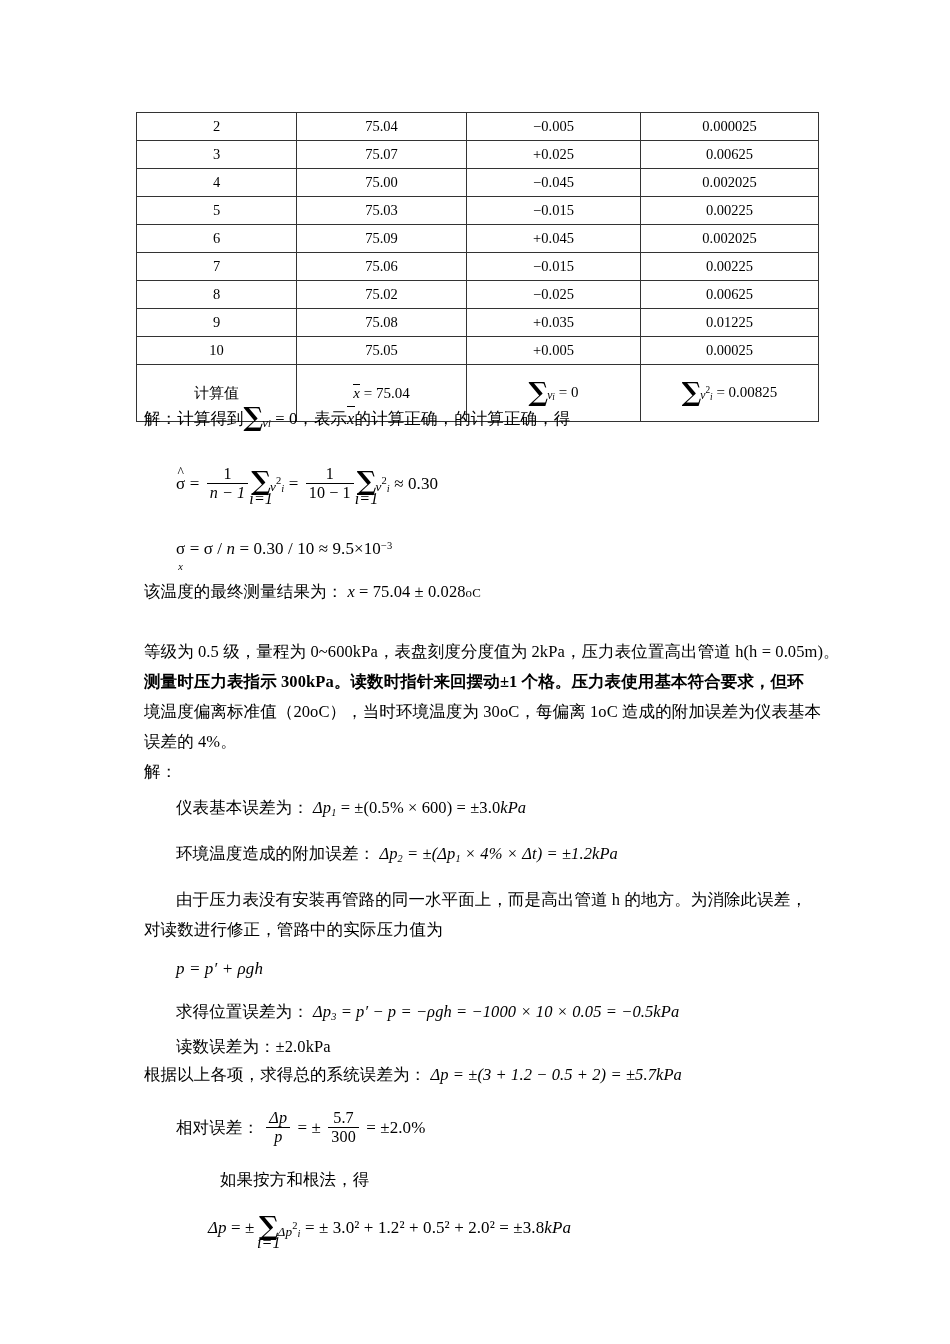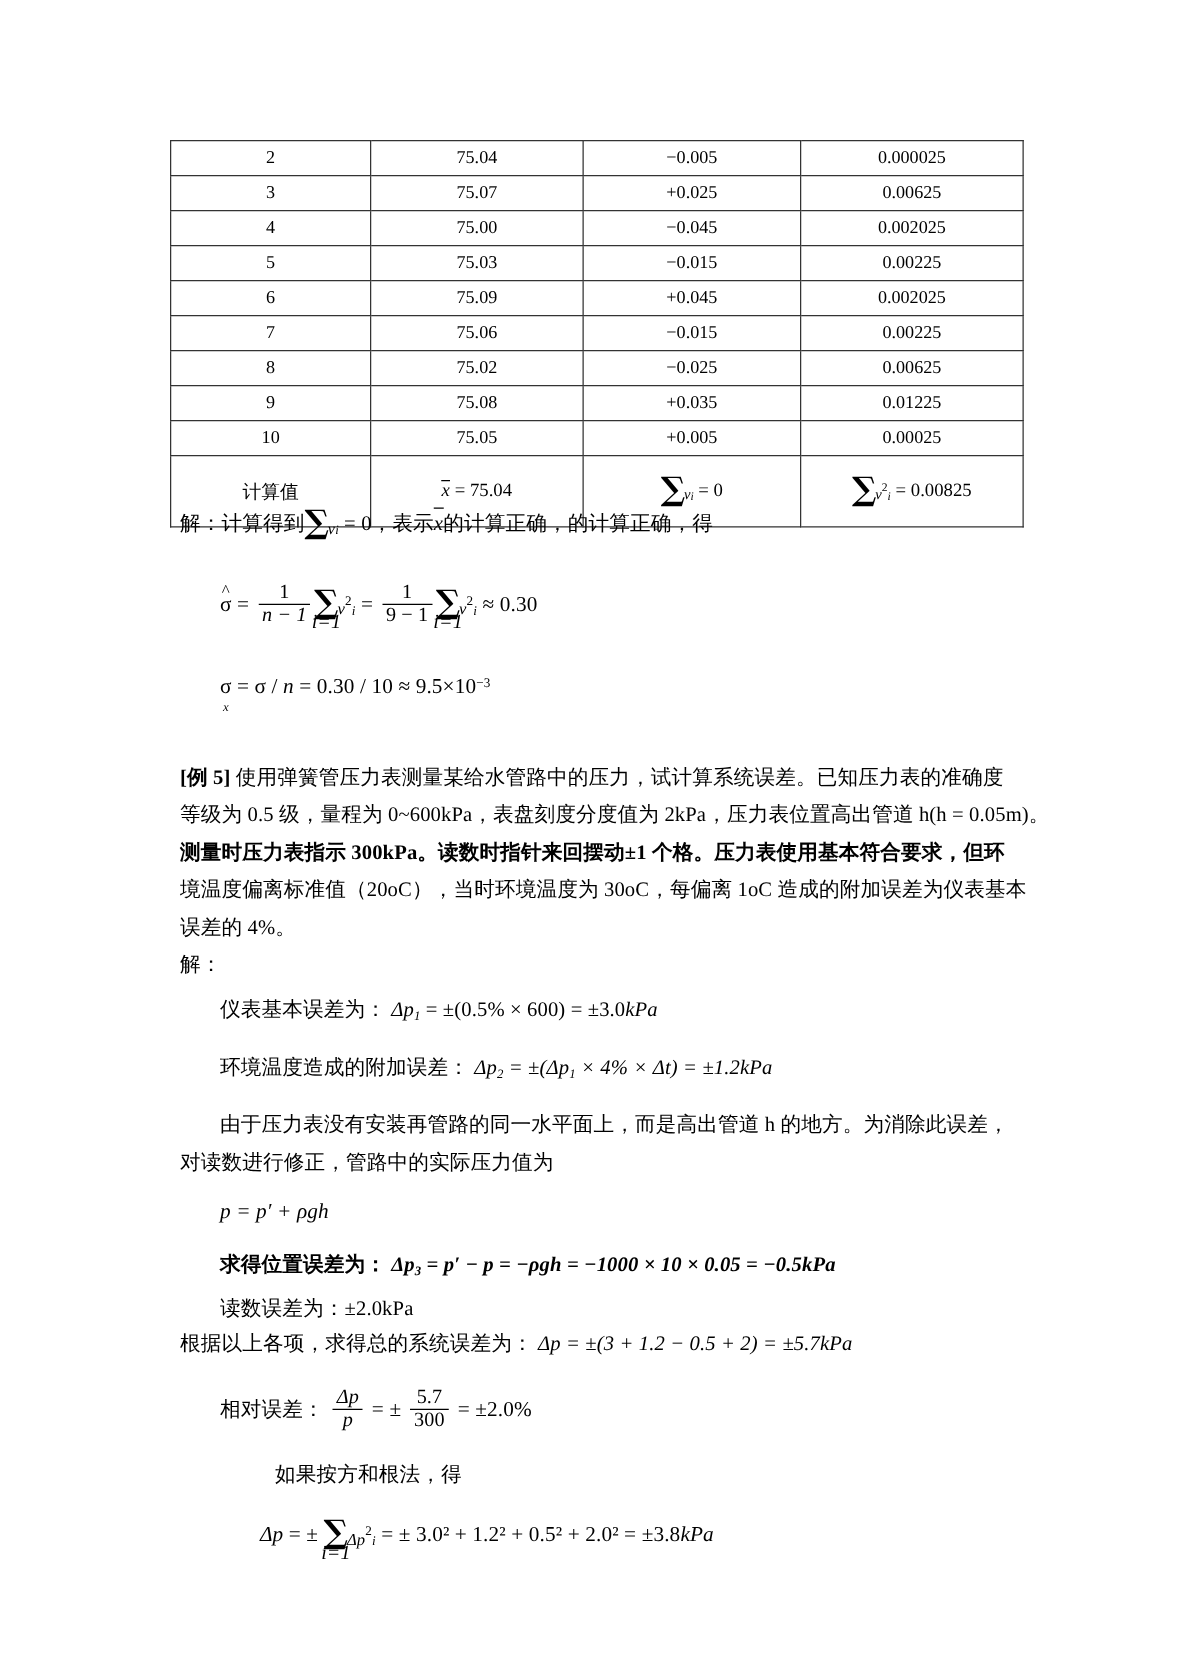--- a/index.html
+++ b/index.html
@@ -270,39 +270,40 @@
   <div class="txt" style="left:176px; top:466px; font-size:17px;">
     <span class="math sigma-hat">σ</span>
     <span>=</span>
     <span class="frac">
       <span class="num">1</span>
       <span class="den math">n − 1</span>
     </span><span class="sum-block"><span class="sum-sign">∑</span><span class="sum-lower">i=1</span></span><span class="sum-sub-inline">v</span><sup>2</sup><sub>i</sub>
     <span>=</span>
     <span class="frac">
       <span class="num">1</span>
-      <span class="den">9 − 1</span>
+      <span class="den">10 − 1</span>
     </span><span class="sum-block"><span class="sum-sign">∑</span><span class="sum-lower">i=1</span></span><span class="sum-sub-inline">v</span><sup>2</sup><sub>i</sub>
     <span>≈ 0.30</span>
   </div>
 
   <div class="txt" style="left:176px; top:537px; font-size:17px;">
     <span class="sigma-bar-x"><span>σ</span><span class="subx">x</span></span>
     <span>= σ /</span>
     <span class="math">n</span>
     <span>= 0.30 /</span>
     <span>10</span>
     <span>≈ 9.5×10</span><sup>−3</sup>
   </div>
 
-
-  <div class="txt" style="left:144px; top:610px;">
-    <span class="bold">[例 5]</span>
-    <span>使用弹簧管压力表测量某给水管路中的压力，试计算系统误差。已知压力表的准确度</span>
-  </div>
+  <div class="txt" style="left:144px; top:580px;">
+    <span>该温度的最终测量结果为：</span>
+    <span class="math">x</span>
+    <span>= 75.04 ± 0.028</span><span class="degc">oC</span>
+  </div>
+
   <div class="txt" style="left:144px; top:640px;">等级为 0.5 级，量程为 0~600kPa，表盘刻度分度值为 2kPa，压力表位置高出管道 h(h = 0.05m)。</div>
   <div class="txt" style="left:144px; top:670px;font-weight:bold;">测量时压力表指示 300kPa。读数时指针来回摆动±1 个格。压力表使用基本符合要求，但环</div>
   <div class="txt" style="left:144px; top:700px;">境温度偏离标准值（20oC），当时环境温度为 30oC，每偏离 1oC 造成的附加误差为仪表基本</div>
   <div class="txt" style="left:144px; top:730px;">误差的 4%。</div>
 
   <div class="txt" style="left:144px; top:760px;">解：</div>
 
   <div class="txt" style="left:176px; top:796px;">
     <span>仪表基本误差为：</span>
     <span class="math">Δp</span><sub>1</sub>
@@ -314,21 +315,21 @@
     <span class="math">Δp</span><sub>2</sub>
     <span class="math">= ±(Δp</span><sub>1</sub>
     <span class="math">× 4% × Δt) = ±1.2</span><span class="math">kPa</span>
   </div>
 
   <div class="txt" style="left:144px; top:918px;">对读数进行修正，管路中的实际压力值为</div>
   <div class="txt" style="left:176px; top:888px;">由于压力表没有安装再管路的同一水平面上，而是高出管道 h 的地方。为消除此误差，</div>
 
   <div class="txt math" style="left:176px; top:957px; font-size:17px;text-align:right;">p = p′ + ρgh</div>
 
-  <div class="txt" style="left:176px; top:1000px;font-weight:bold;">
+  <div class="txt" style="left:176px; top:1000px;">
     <span>求得位置误差为：</span>
     <span class="math">Δp</span><sub>3</sub>
     <span class="math">= p′ − p = −ρgh = −1000 × 10 × 0.05 = −0.5</span><span class="math">kPa</span>
   </div>
 
   <div class="txt" style="left:176px; top:1035px;">
     <span>读数误差为：</span><span>±2.0kPa</span>
   </div>
 
   <div class="txt" style="left:144px; top:1063px;">

